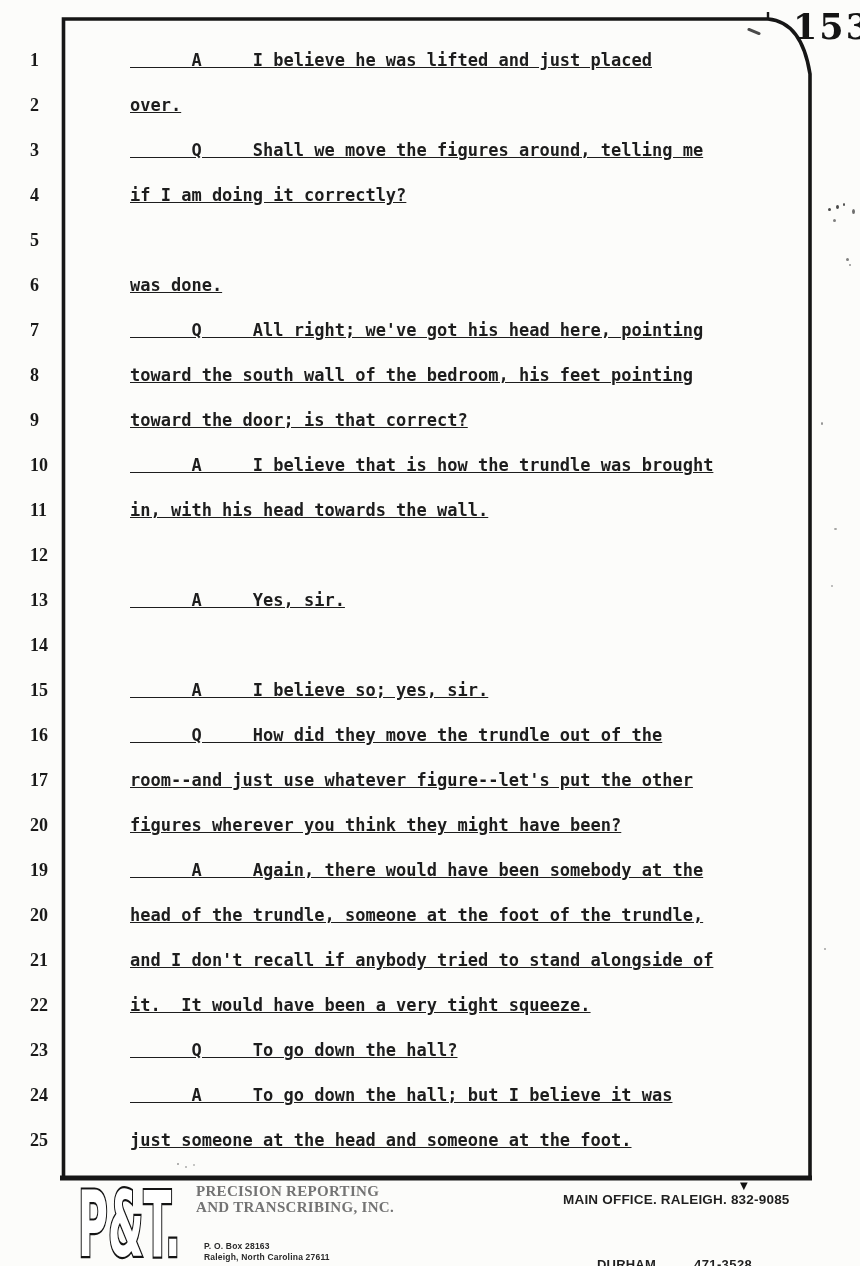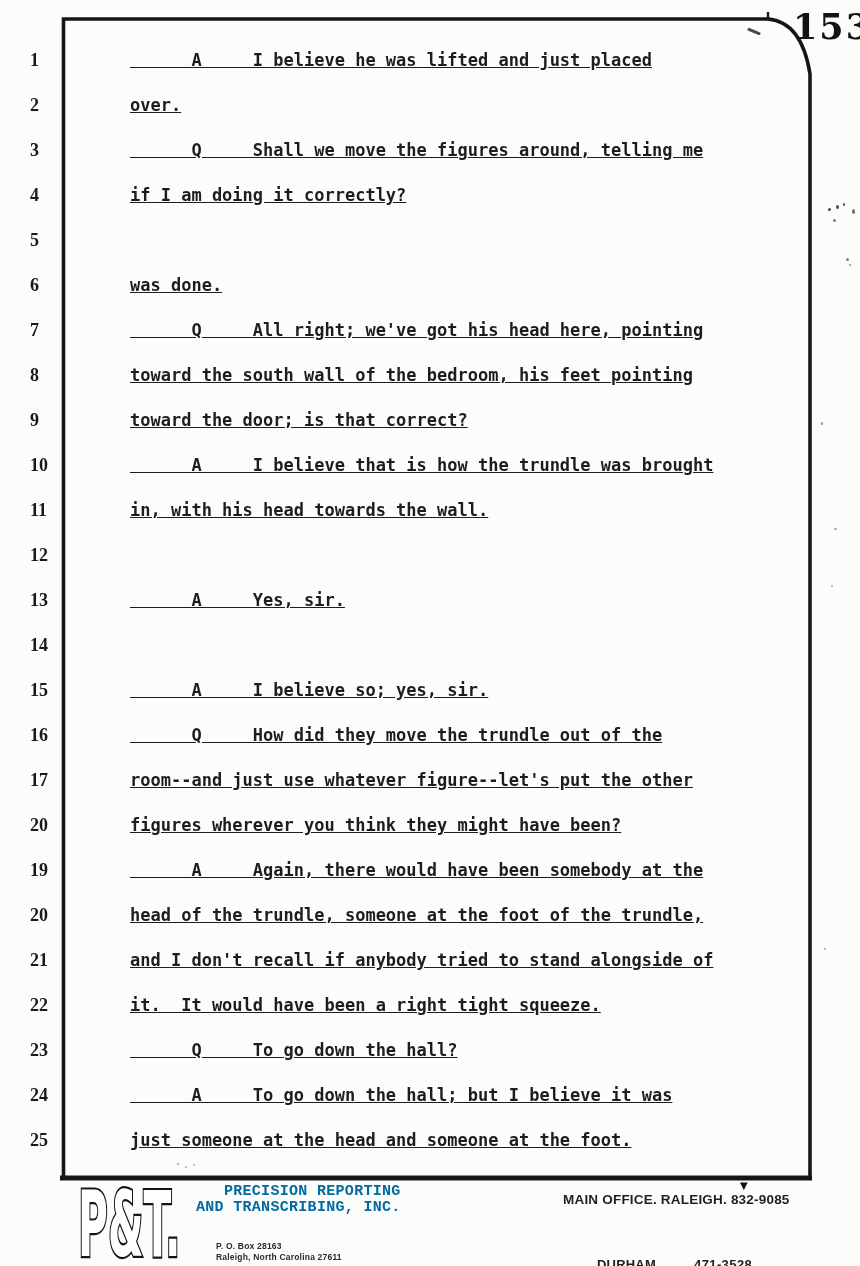--- a/index.html
+++ b/index.html
@@ -37,26 +37,26 @@
     position:absolute;left:130px;top:0;line-height:45px;
     font-size:17px;font-weight:bold;color:var(--ink);
     white-space:pre;letter-spacing:0;text-decoration:underline;
   }
   
   .speck{position:absolute;background:#4a4a4a;border-radius:50%;z-index:2;}
   
   .logo-svg{position:absolute;left:72px;top:1180px;z-index:2;}
   .company{
     position:absolute;left:196px;top:1184px;z-index:2;
-    font-family:Liberation Mono, monospace;
+    font-family:Liberation Serif, serif;
     font-weight:bold;font-size:15px;line-height:15.5px;
-    letter-spacing:.3px;color:#0369a1;text-align:right;
+    letter-spacing:.3px;color:#737373;
   }
   .address{
-    position:absolute;left:216px;top:1241px;z-index:2;
+    position:absolute;left:204px;top:1241px;z-index:2;
     font-family:"Liberation Sans","DejaVu Sans",sans-serif;
     font-weight:bold;font-size:8.5px;line-height:10.5px;
     color:#2a2a2a;letter-spacing:.2px;
   }
   .contacts{position:absolute;left:563px;top:1192px;z-index:2;
     font-family:"Liberation Sans","DejaVu Sans",sans-serif;
     font-weight:bold;color:#1f1f1f;}
   .main-office{font-size:13.5px;letter-spacing:.2px;white-space:nowrap;}
   .office-rows{margin-top:4px;margin-left:34px;}
   .office-row{height:15.4px;font-size:13px;white-space:nowrap;}
@@ -181,21 +181,21 @@
       <span class="ltext">head of the trundle, someone at the foot of the trundle,</span>
     </div>
 
     <div class="trow">
       <span class="lnum">21</span>
       <span class="ltext">and I don't recall if anybody tried to stand alongside of</span>
     </div>
 
     <div class="trow">
       <span class="lnum">22</span>
-      <span class="ltext">it.  It would have been a right tight squeeze.</span>
+      <span class="ltext">it.  It would have been a very tight squeeze.</span>
     </div>
 
     <div class="trow">
       <span class="lnum">23</span>
       <span class="ltext">      Q     To go down the hall?</span>
     </div>
 
     <div class="trow">
       <span class="lnum">24</span>
       <span class="ltext">      A     To go down the hall; but I believe it was</span>

